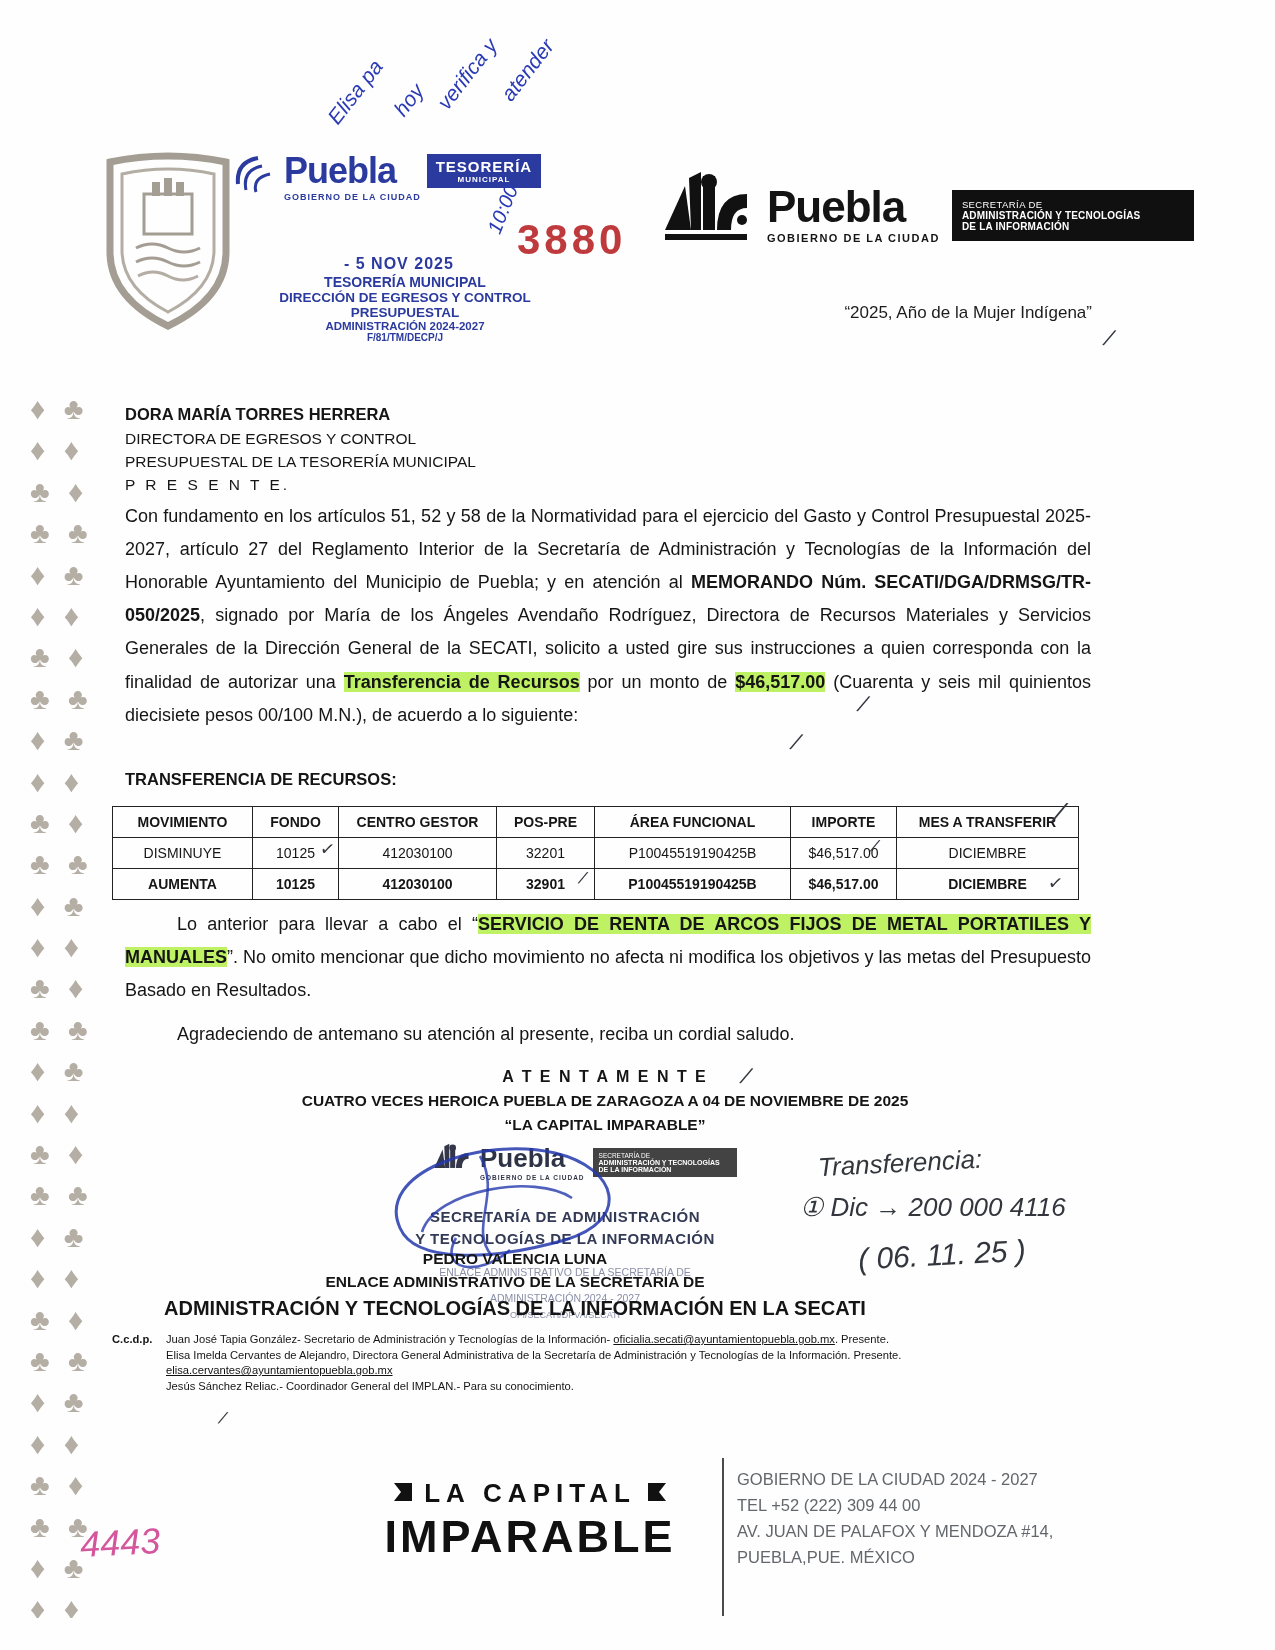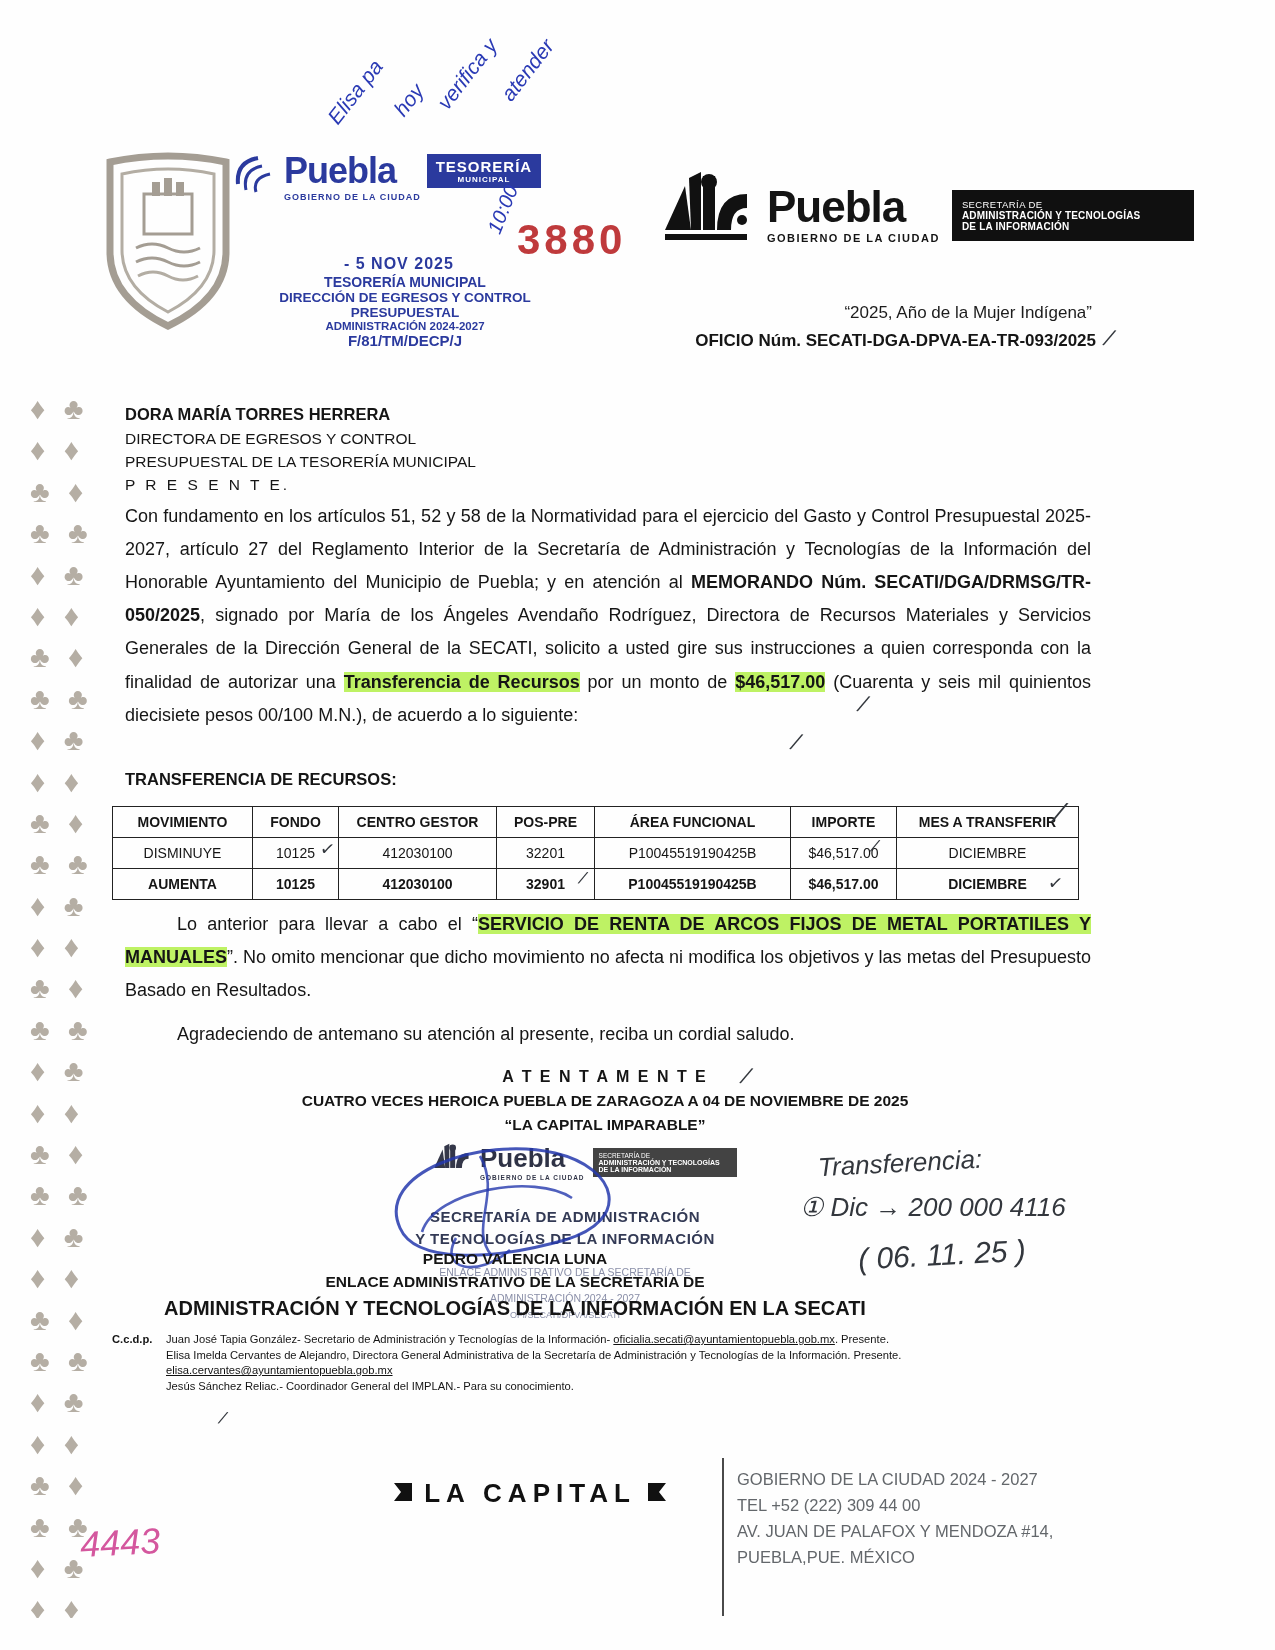--- a/index.html
+++ b/index.html
@@ -75,21 +75,21 @@
 
   <div class="abs b blue" style="left:344px;top:228px;font-size:16px;letter-spacing:1px;margin-top:27px;">- 5 NOV 2025</div>
   <div class="abs hw" style="left:478px;top:198px;font-size:20px;transform:rotate(-68deg);">10:00</div>
   <div class="abs b" style="left:517px;top:216px;font-size:42px;letter-spacing:4px;color:#bf3a3c;">3880</div>
 
   <div class="abs ctr" style="left:200px;top:274px;width:410px;">
     <div class="b blue" style="font-size:14px;">TESORERÍA MUNICIPAL</div>
     <div class="b blue" style="font-size:13.5px;">DIRECCIÓN DE EGRESOS Y CONTROL</div>
     <div class="b blue" style="font-size:13.5px;">PRESUPUESTAL</div>
     <div class="b blue" style="font-size:11.5px;">ADMINISTRACIÓN 2024-2027</div>
-    <div class="b blue" style="font-size:15px;">F/81/TM/DECP/J</div>
+    <div class="b blue" style="font-size:10px;">F/81/TM/DECP/J</div>
   </div>
 
   <div class="abs" style="left:655px;top:168px;display:flex;align-items:center;gap:12px;">
     <span>
       <svg width="100" height="86" viewBox="0 0 100 86">
         <path d="M10 62 L30 18 L36 62 Z" fill="#111"></path>
         <path d="M34 10 L46 4 L46 62 L36 62 Z" fill="#111"></path>
         <rect x="48" y="8" width="12" height="54" fill="#111"></rect>
         <circle cx="54" cy="14" r="8" fill="#111"></circle>
         <path d="M62 62 Q62 26 92 26 L92 40 Q76 40 76 62 Z" fill="#111"></path>
@@ -102,21 +102,20 @@
       <div class="b" style="font-size:11px;letter-spacing:1.5px;color:#141414;">GOBIERNO DE LA CIUDAD</div>
     </div>
     <div class="blackbox" style="width:222px;padding:9px 10px;margin-top:4px;">
       <div style="font-size:9.5px;letter-spacing:.4px;">SECRETARÍA DE</div>
       <div class="b" style="font-size:10px;letter-spacing:.2px;">ADMINISTRACIÓN Y TECNOLOGÍAS</div>
       <div class="b" style="font-size:10px;letter-spacing:.2px;">DE LA INFORMACIÓN</div>
     </div>
   </div>
 
   <div class="abs rt" style="left:700px;top:303px;width:392px;font-size:17px;color:#1c1c1c;">“2025, Año de la Mujer Indígena”</div>
-  <div class="abs rt b" style="left:540px;top:331px;width:556px;font-size:17px;">OFICIO Núm. SECATI-DGA-DPVA-EA-TR-093/2025</div>
   <span class="abs penmark" style="left:1108px;top:324px;">∕</span>
 
   <div class="abs" style="left:125px;top:402px;line-height:1.5;">
     <div class="b" style="font-size:16.5px;">DORA MARÍA TORRES HERRERA</div>
     <div style="font-size:15.5px;">DIRECTORA DE EGRESOS Y CONTROL</div>
     <div style="font-size:15.5px;">PRESUPUESTAL DE LA TESORERÍA MUNICIPAL</div>
     <div style="font-size:15.5px;letter-spacing:3px;">P R E S E N T E.</div>
   </div>
 
   <p class="abs just body-p" style="left:125px;top:500px;width:966px;margin:0;"><span>Con fundamento en los artículos 51, 52 y 58 de la Normatividad para el ejercicio del Gasto y Control Presupuestal 2025- 2027, artículo 27 del Reglamento Interior de la Secretaría de Administración y Tecnologías de la Información  del Honorable Ayuntamiento del Municipio de Puebla; y en atención al </span><span class="b">MEMORANDO Núm. SECATI/DGA/DRMSG/TR-050/2025</span><span>, signado por María de los Ángeles Avendaño Rodríguez, Directora de Recursos Materiales y Servicios Generales de la Dirección General de la SECATI, solicito a usted gire sus instrucciones a quien corresponda con la finalidad de autorizar una </span><span class="hl">Transferencia de Recursos</span><span> por un monto de </span><span class="hl">$46,517.00</span><span> (Cuarenta y seis  mil quinientos diecisiete pesos 00/100 M.N.), de acuerdo a lo siguiente:</span></p>
@@ -247,20 +246,21 @@
             <path d="M22 2 L4 2 L11 11 L4 20 L22 20 Z" fill="#111"></path>
           </svg>
       </span>
       <span class="b" style="font-size:26px;letter-spacing:6px;">LA CAPITAL</span>
       <span>
         <svg width="24" height="22" viewBox="0 0 24 22">
             <path d="M2 2 L20 2 L13 11 L20 20 L2 20 Z" fill="#111"></path>
           </svg>
       </span>
     </div>
+    <div class="b" style="font-size:45px;letter-spacing:3px;margin-top:2px;">IMPARABLE</div>
   </div>
 
   <div class="abs" style="left:737px;top:1466px;font-size:16.5px;line-height:1.58;color:#63676b;">
     <div>GOBIERNO DE LA CIUDAD 2024 - 2027</div>
     <div>TEL +52 (222) 309 44 00</div>
     <div>AV. JUAN DE PALAFOX Y MENDOZA #14,</div>
     <div>PUEBLA,PUE. MÉXICO</div>
   </div>
 
   <div class="abs" style="left:80px;top:1522px;font-size:36px;font-style:italic;color:#d4579e;transform:rotate(-3deg);">4443</div>

